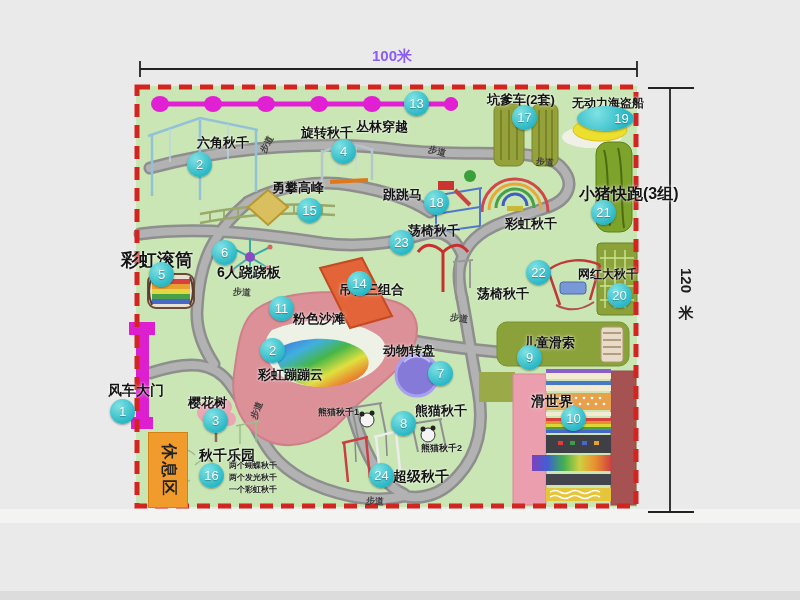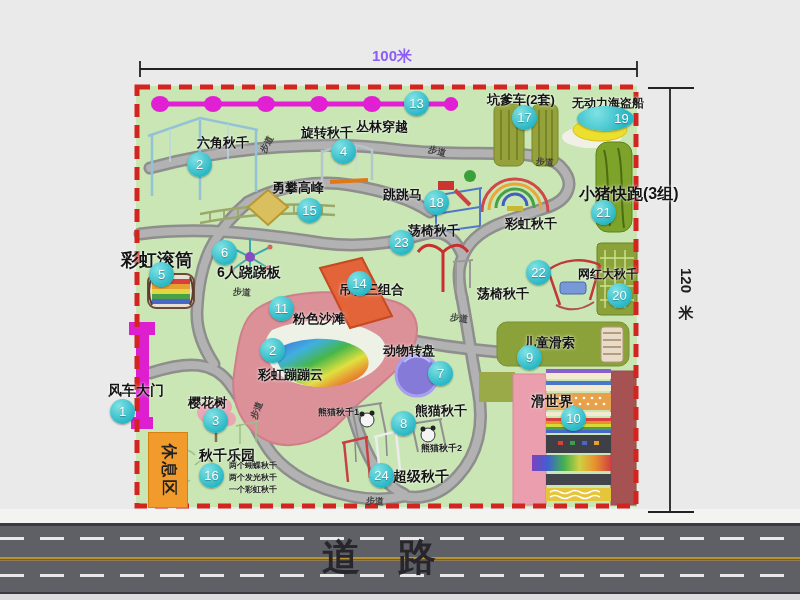--- a/index.html
+++ b/index.html
@@ -386,27 +386,20 @@
   <div class="sub" style="left:421px;top:442px">熊猫秋千2</div>
 
   <div class="details">
     <div>两个蝴蝶秋千</div>
     <div>两个发光秋千</div>
     <div>一个彩虹秋千</div>
   </div>
 
 
   <div class="overstrip"></div>
-  <div class="road">
-    <div class="dash" style="top:11px"></div>
-    <div class="yline"></div>
-    <div class="yline2"></div>
-    <div class="dash" style="top:48px"></div>
-    <div class="roadlbl">道　路</div>
-  </div>
   <div class="understrip"></div>
 
 <div class="lbl" style="left: 108px; top: 383px; font-size: 14px;">风车大门</div>
     <div class="badge" style="left: 110px; top: 399px;">1</div>
     <div class="lbl" style="left: 197px; top: 136px; font-size: 13px;">六角秋千</div>
     <div class="badge" style="left: 187px; top: 152px;">2</div>
     <div class="lbl" style="left: 188px; top: 396px; font-size: 13px;">樱花树</div>
     <div class="badge" style="left: 203px; top: 408px;">3</div>
     <div class="lbl" style="left: 301px; top: 126px; font-size: 13px;">旋转秋千</div>
     <div class="badge" style="left: 331px; top: 139px;">4</div>

